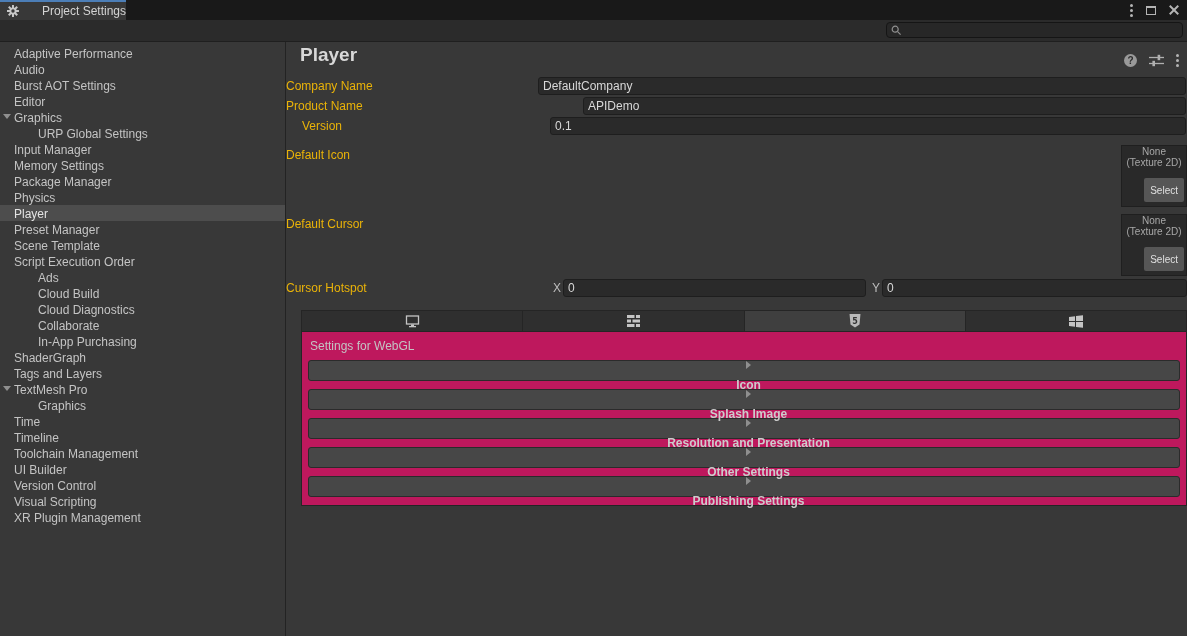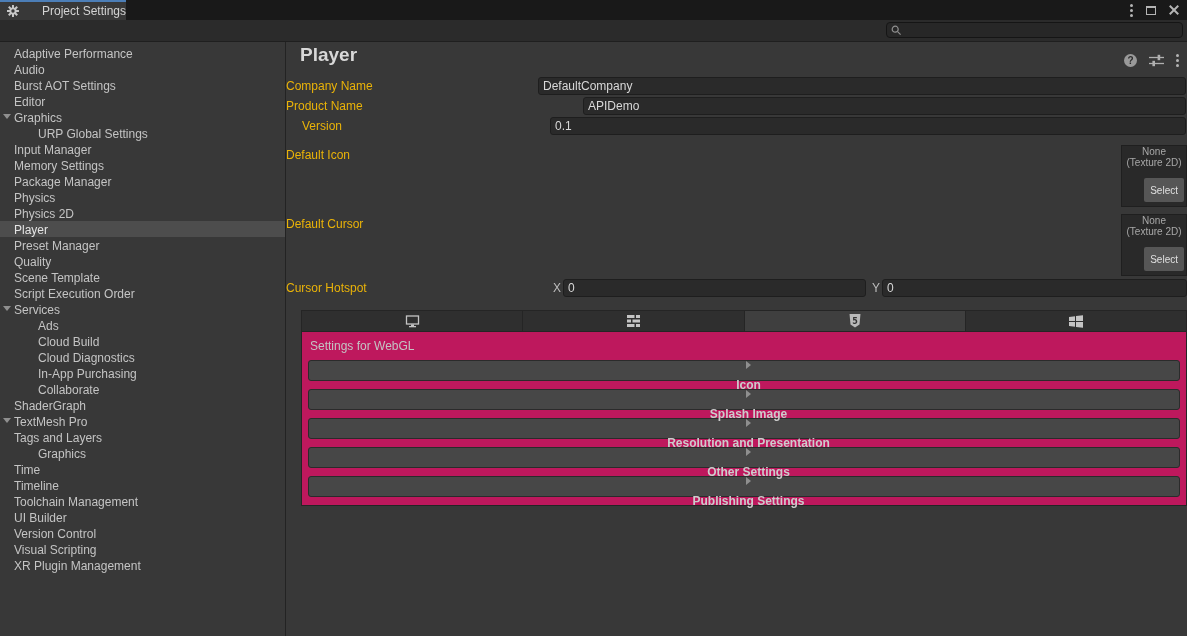--- a/index.html
+++ b/index.html
@@ -152,97 +152,83 @@
         <div class="side-row">
 
           <span class="side-label">Package Manager</span>
         </div>
 
         <div class="side-row">
 
           <span class="side-label">Physics</span>
         </div>
 
-        <div class="side-row">
-
-          <span class="side-label">Physics 2D</span>
-        </div>
 
         <div class="side-row selected">
 
           <span class="side-label">Player</span>
         </div>
 
         <div class="side-row">
 
           <span class="side-label">Preset Manager</span>
         </div>
 
-        <div class="side-row">
-
-          <span class="side-label">Quality</span>
-        </div>
 
         <div class="side-row">
 
           <span class="side-label">Scene Template</span>
         </div>
 
         <div class="side-row">
 
           <span class="side-label">Script Execution Order</span>
         </div>
 
-        <div class="side-row expanded">
-          <span class="expander">
-            <span class="tri-down"></span>
-          </span>
-          <span class="side-label">Services</span>
-        </div>
 
         <div class="side-row indent">
 
           <span class="side-label">Ads</span>
         </div>
 
         <div class="side-row indent">
 
           <span class="side-label">Cloud Build</span>
         </div>
 
         <div class="side-row indent">
 
           <span class="side-label">Cloud Diagnostics</span>
         </div>
 
         <div class="side-row indent">
 
+          <span class="side-label">Collaborate</span>
+        </div>
+
+        <div class="side-row indent">
+
           <span class="side-label">In-App Purchasing</span>
         </div>
 
-        <div class="side-row indent">
-
-          <span class="side-label">Collaborate</span>
-        </div>
-
         <div class="side-row">
 
           <span class="side-label">ShaderGraph</span>
+        </div>
+
+        <div class="side-row">
+
+          <span class="side-label">Tags and Layers</span>
         </div>
 
         <div class="side-row expanded">
           <span class="expander">
             <span class="tri-down"></span>
           </span>
           <span class="side-label">TextMesh Pro</span>
-        </div>
-
-        <div class="side-row">
-
-          <span class="side-label">Tags and Layers</span>
         </div>
 
         <div class="side-row indent">
 
           <span class="side-label">Graphics</span>
         </div>
 
         <div class="side-row">
 
           <span class="side-label">Time</span>

